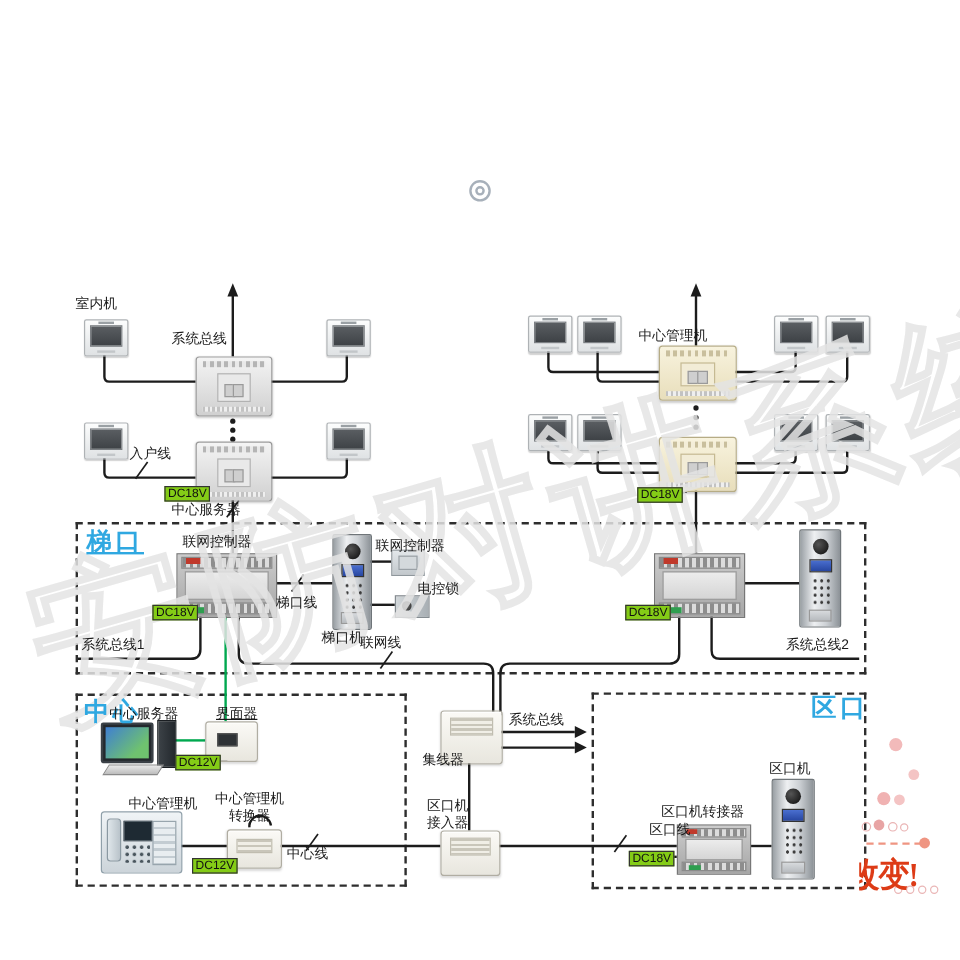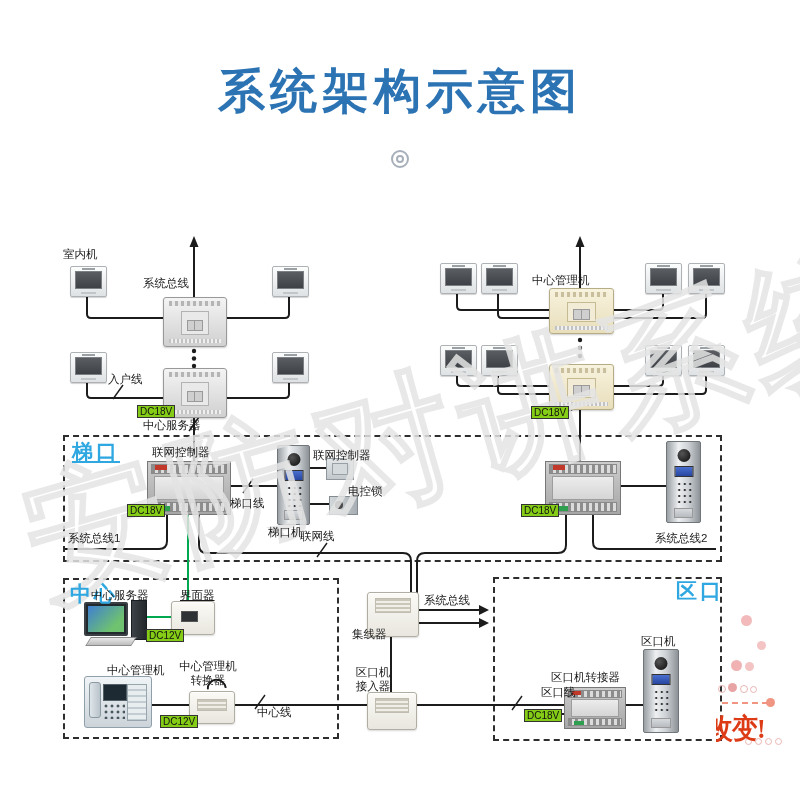--- a/index.html
+++ b/index.html
@@ -101,21 +101,20 @@
   .stamp{font-size:26px;font-weight:bold;color:#dd3b16;margin-left:-9px;letter-spacing:-1px;
          transform:scaleY(1.08);transform-origin:top left;display:inline-block;}
   .tcrow{position:absolute;left:745px;top:738px;display:flex;gap:3px;z-index:4;}
   .tcrow i{width:5px;height:5px;border:1.2px solid #eab6b6;border-radius:50%;display:block;}
 </style>
 </head>
 <body>
 
 <div id="app">
 
-  <div class="title">系统架构示意图</div>
   <div class="bullseye"></div>
 
   <div class="wm">安防对讲系统</div>
 
   <div class="dbox" style="left:63px;top:435px;width:655px;height:123px;"></div>
   <div class="dbox" style="left:63px;top:578px;width:272px;height:157px;"></div>
   <div class="dbox" style="left:493px;top:577px;width:225px;height:160px;"></div>
 
   <svg class="wires" width="800" height="800" viewBox="0 0 800 800">
     <g stroke="#1c1c1c" stroke-width="2" fill="none">
@@ -315,21 +314,21 @@
       <div class="pk"></div>
       <div class="sk"></div>
   </div>
   <div class="lb c" style="left:176px;top:660px;width:64px;">中心管理机
 转换器</div>
   <div class="dev wb" style="left:189px;top:691px;width:44px;height:31px;">
     <div class="cord"></div>
       <div class="vent" style="top:7px;height:10px;"></div>
   </div>
   <div class="dc" style="left:160px;top:715px;">DC12V</div>
-  <div class="lb" style="left:257px;top:706px;">中心线</div>
+  <div class="lb" style="left:239px;top:706px;">中心线</div>
 
   <div class="lb" style="left:352px;top:580px;margin-top:48px;">集线器</div>
   <div class="dev wb" style="left:367px;top:592px;width:50px;height:43px;">
     <div class="vent"></div>
   </div>
   <div class="lb" style="left:424px;top:594px;">系统总线</div>
   <div class="lb c" style="left:350px;top:666px;width:46px;">区口机
 接入器</div>
   <div class="dev wb" style="left:367px;top:692px;width:48px;height:36px;">
     <div class="vent"></div>

